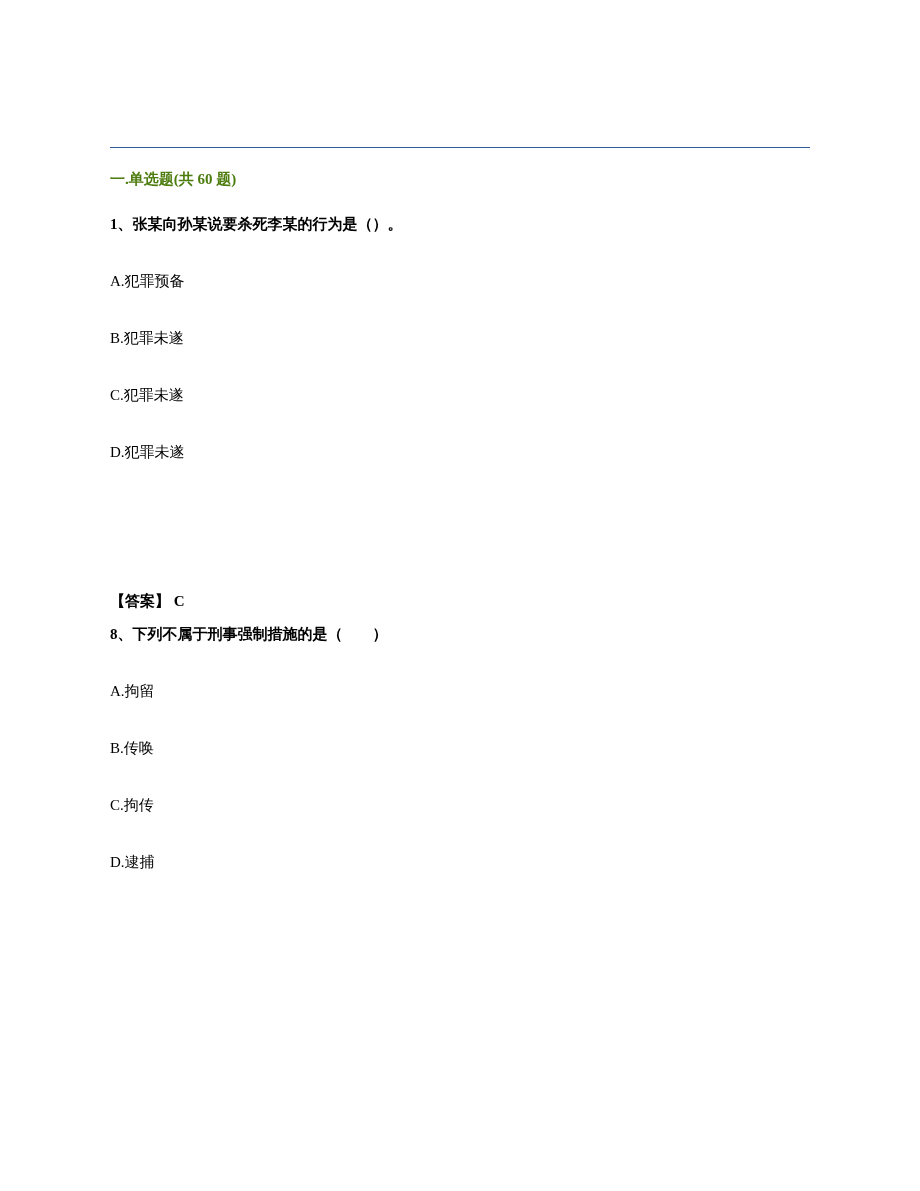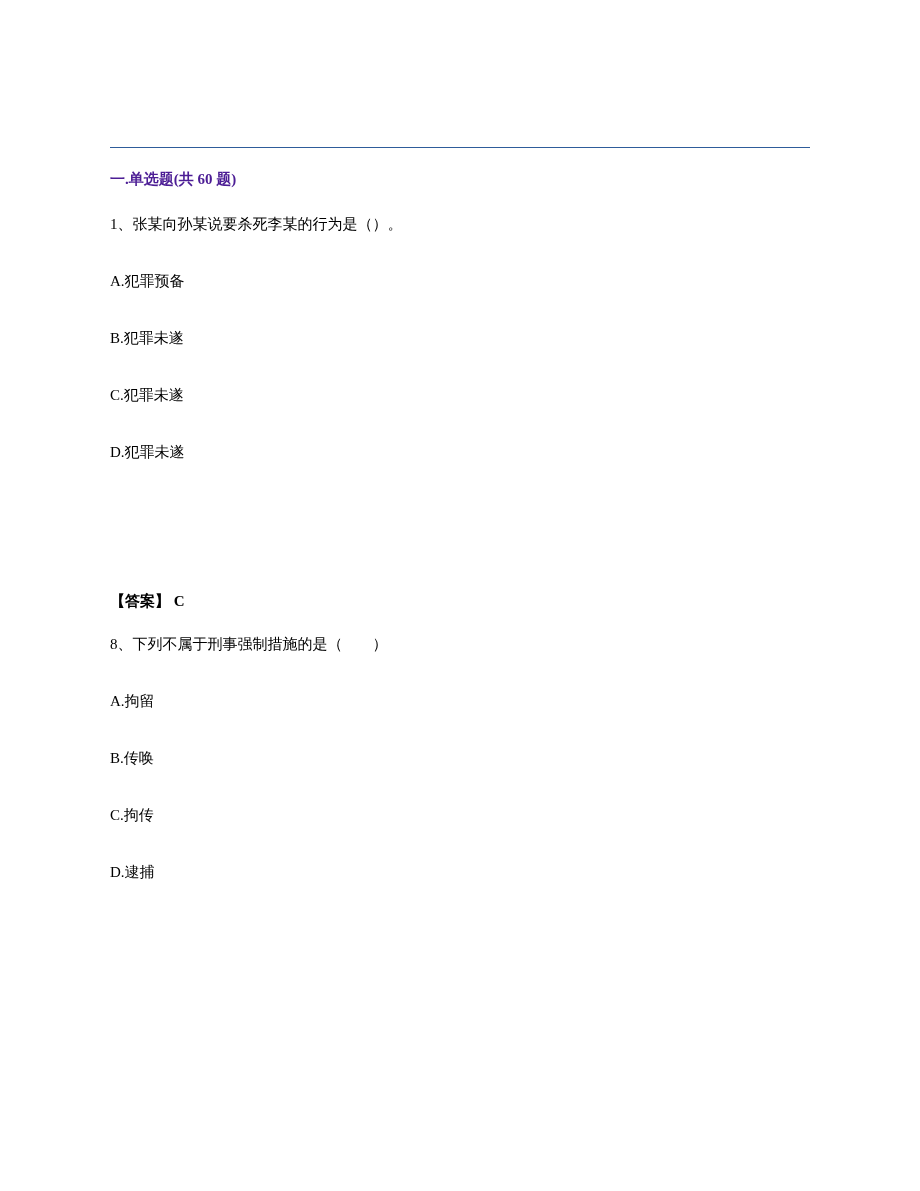--- a/index.html
+++ b/index.html
@@ -25,38 +25,38 @@
       margin-bottom: 8px;
     }
     .title-underline {
       border-bottom: 1px solid #2e5c9a;
       margin-bottom: 22px;
     }
     .section-header {
       font-size: 15px;
       font-weight: bold;
       margin-bottom: 26px;
-      color: #4c1d95;
+      color: #4d7c0f;
     }
     .question-text {
       font-size: 15px;
-      font-weight: normal;
+      font-weight: bold;
       margin-bottom: 38px;
       color: #000000;
     }
     .option {
       font-size: 15px;
       margin-bottom: 38px;
       color: #000000;
     }
     .answer-label {
       font-size: 15px;
       font-weight: bold;
       margin-top: 130px;
-      margin-bottom: 24px;
+      margin-bottom: 14px;
       color: #000000;
     }
   </style>
 </head>
 <body>
 
 <div class="title">
   <br>
 </div>
 <div class="title-underline"></div>

